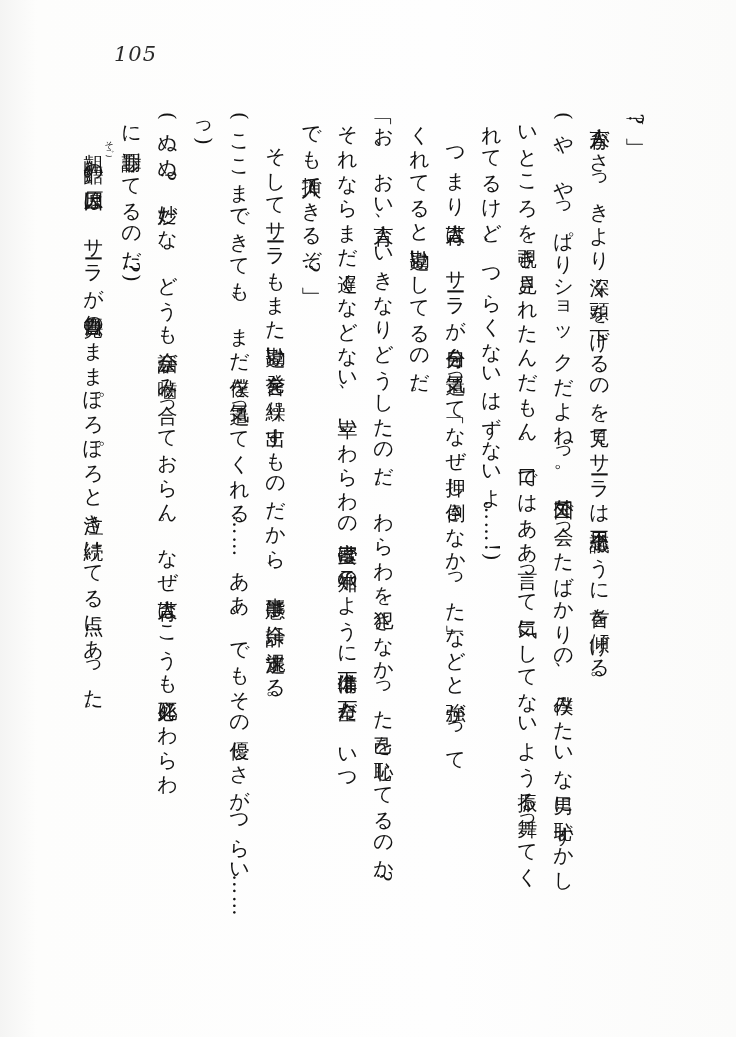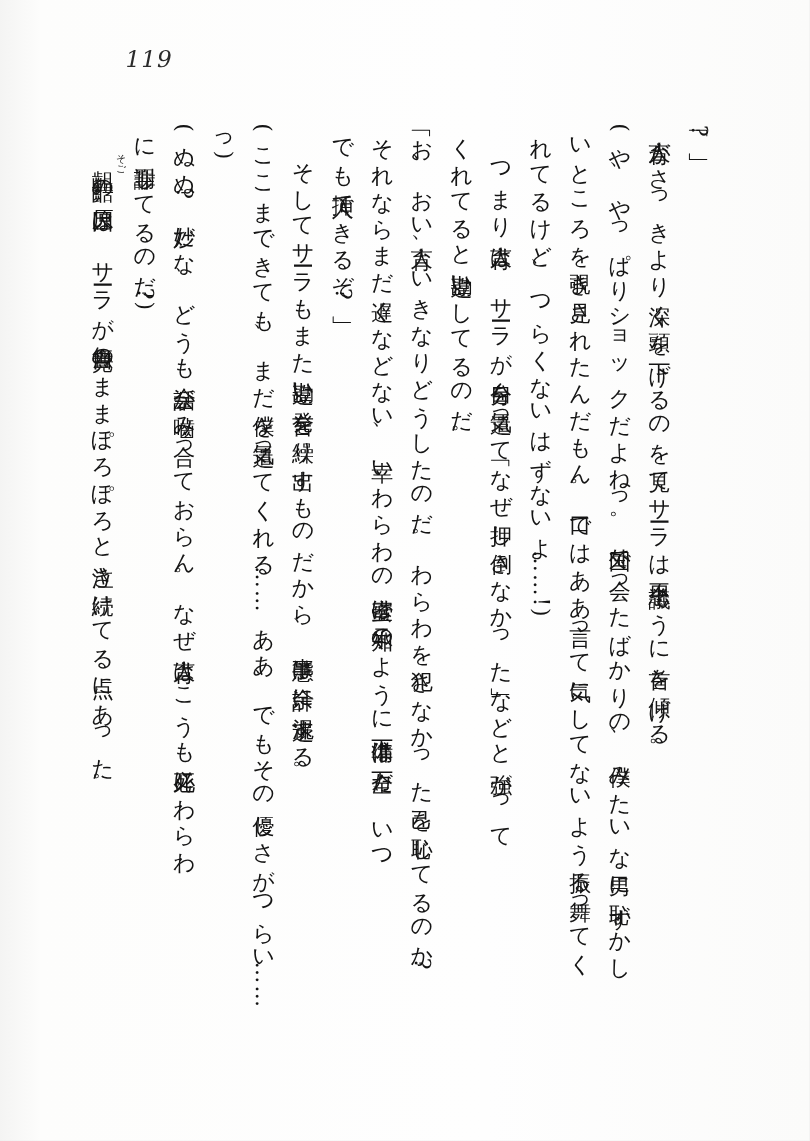--- a/index.html
+++ b/index.html
@@ -54,21 +54,21 @@
     font-size: 9px;
     letter-spacing: 0;
     color: #222;
   }
 </style>
 </head>
 <body>
 
 <div class="book-page">
 
-  <div class="page-number">119</div>
+  <div class="page-number">105</div>
 
   <div class="text-block">
     <div class="tcol">「?」</div>
     <div class="tcol">育人がさっきより深く頭を下げるのを見てサーラは不思議そうに首を傾げる。</div>
     <div class="tcol">(や、やっぱりショックだよねっ。外国で会ったばかりの、僕みたいな男に恥ずかし</div>
     <div class="tcol">いところを覗き見されたんだもん。口ではああ言って気にしてないよう振る舞ってく</div>
     <div class="tcol">れてるけど、つらくないはずないよ……!)</div>
     <div class="tcol indent">つまり育人は、サーラが自分を気遣って「なぜ押し倒さなかった」などと強がって</div>
     <div class="tcol">くれてると勘違いしてるのだ。</div>
     <div class="tcol">「お、おい育人、いきなりどうしたのだ。わらわを犯さなかった己を恥じてるのか?</div>

